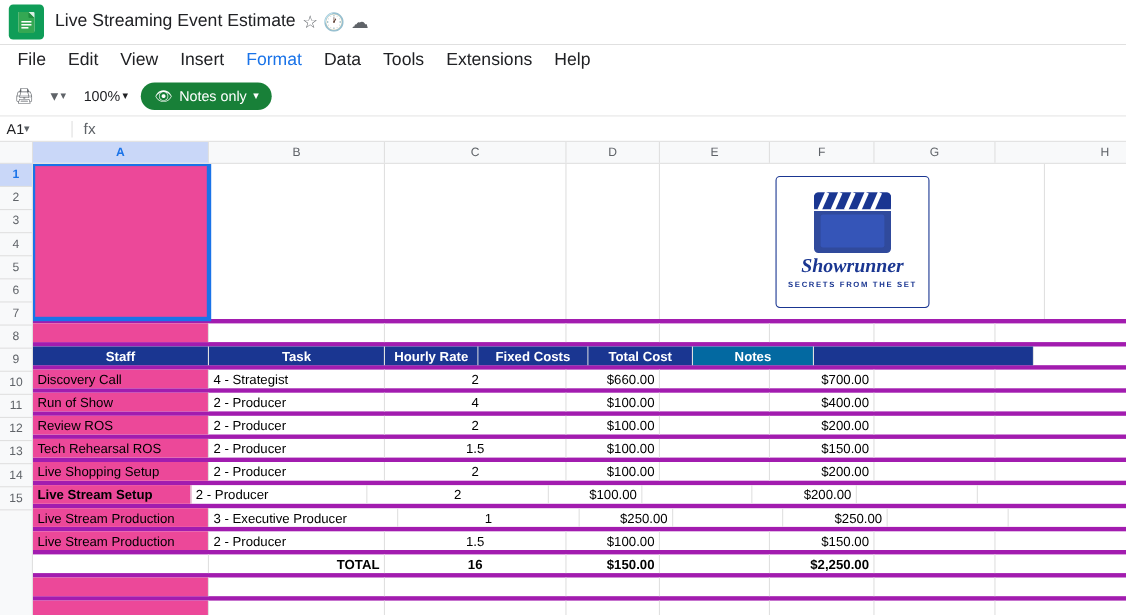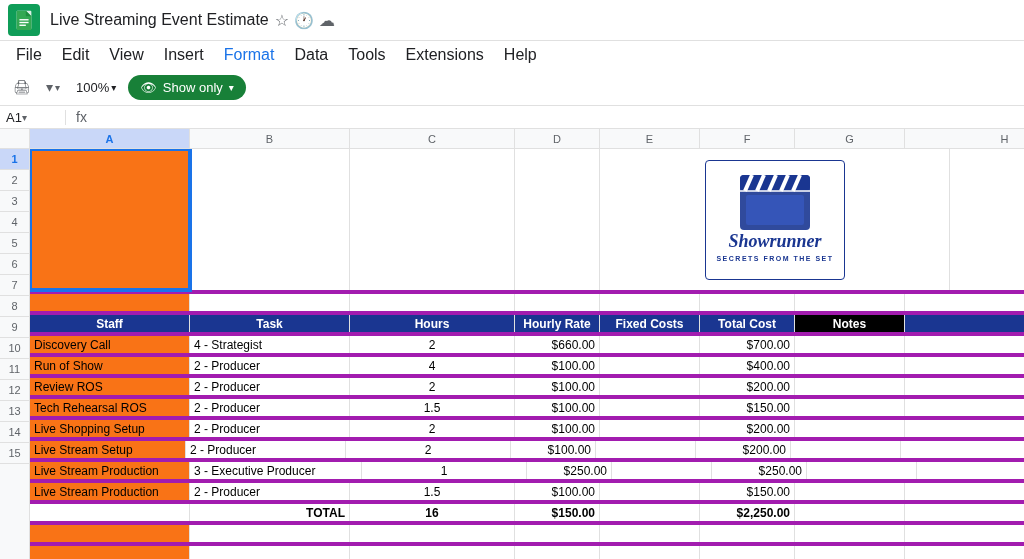--- a/index.html
+++ b/index.html
@@ -153,21 +153,21 @@
     }
     .data-cell {
       border-right: 1px solid #e0e0e0;
       padding: 0 4px;
       display: flex; align-items: center;
       font-size: 12px;
       overflow: hidden;
       flex-shrink: 0;
       white-space: nowrap;
     }
-    .data-cell.selected-col { background: #f97316; }
+    .data-cell.selected-col { background: #ec4899; }
 
     
     .table-header .data-cell {
       background: #1a3691;
       color: #fff;
       font-weight: bold;
       font-size: 12px;
     }
 
     
@@ -241,21 +241,21 @@
   <button class="toolbar-btn" style="display:flex;align-items:center;gap:2px;width:auto;padding:0 4px;">
     <span>▾</span>
     <span style="font-size:10px;">▾</span>
   </button>
   <button class="zoom-btn">
     <span>100%</span>
     <span style="font-size:10px;">▾</span>
   </button>
   <button class="view-only-btn">
     <span>👁</span>
-    <span>Show only</span>
+    <span>Notes only</span>
     <span style="font-size:10px;">▾</span>
   </button>
 </div>
 
 <div class="formula-bar">
   <div class="cell-ref">
     <span>A1</span>
     <span class="cell-ref-dropdown">▾</span>
   </div>
   <span class="formula-icon">fx</span>
@@ -340,25 +340,24 @@
         <div class="data-cell" style="width:100px;"></div>
         <div class="data-cell" style="width:95px;"></div>
         <div class="data-cell" style="width:110px;"></div>
         <div class="data-cell" style="width:200px;"></div>
 
       </div>
 
       <div class="data-row table-header">
         <div class="data-cell text-center" style="width:160px; background:#1a3691; color:white; font-weight:bold;">Staff</div>
         <div class="data-cell text-center" style="width:160px; background:#1a3691; color:white; font-weight:bold;">Task</div>
-        <div class="data-cell text-center" style="width:165px; background:#1a3691; color:white; font-weight:bold;">Hours</div>
         <div class="data-cell text-center" style="width:85px; background:#1a3691; color:white; font-weight:bold;">Hourly Rate</div>
         <div class="data-cell text-center" style="width:100px; background:#1a3691; color:white; font-weight:bold;">Fixed Costs</div>
         <div class="data-cell text-center" style="width:95px; background:#1a3691; color:white; font-weight:bold;">Total Cost</div>
-        <div class="data-cell text-center" style="width:110px; background:#000000; color:white; font-weight:bold;">Notes</div>
+        <div class="data-cell text-center" style="width:110px; background:#0369a1; color:white; font-weight:bold;">Notes</div>
         <div class="data-cell" style="width:200px; background:#1a3691;"></div>
 
       </div>
 
       <div id="data-rows-container">
           <div class="data-row">
     <div class="data-cell selected-col" style="width:160px;">Discovery Call</div>
     <div class="data-cell" style="width:160px;">4 - Strategist</div>
     <div class="data-cell text-center" style="width:165px;">2</div>
     <div class="data-cell text-right" style="width:85px;">$660.00</div>
@@ -406,21 +405,21 @@
     <div class="data-cell" style="width:160px;">2 - Producer</div>
     <div class="data-cell text-center" style="width:165px;">2</div>
     <div class="data-cell text-right" style="width:85px;">$100.00</div>
     <div class="data-cell" style="width:100px;"></div>
     <div class="data-cell text-right" style="width:95px;">$200.00</div>
     <div class="data-cell" style="width:110px;"></div>
     <div class="data-cell" style="width:200px;"></div>
 
   </div>
           <div class="data-row">
-    <div class="data-cell selected-col" style="width:156px;">Live Stream Setup</div>
+    <div class="data-cell selected-col" style="width:144px;font-weight:bold;">Live Stream Setup</div>
     <div class="data-cell" style="width:160px;">2 - Producer</div>
     <div class="data-cell text-center" style="width:165px;">2</div>
     <div class="data-cell text-right" style="width:85px;">$100.00</div>
     <div class="data-cell" style="width:100px;"></div>
     <div class="data-cell text-right" style="width:95px;">$200.00</div>
     <div class="data-cell" style="width:110px;"></div>
     <div class="data-cell" style="width:200px;"></div>
 
   </div>
           <div class="data-row">

